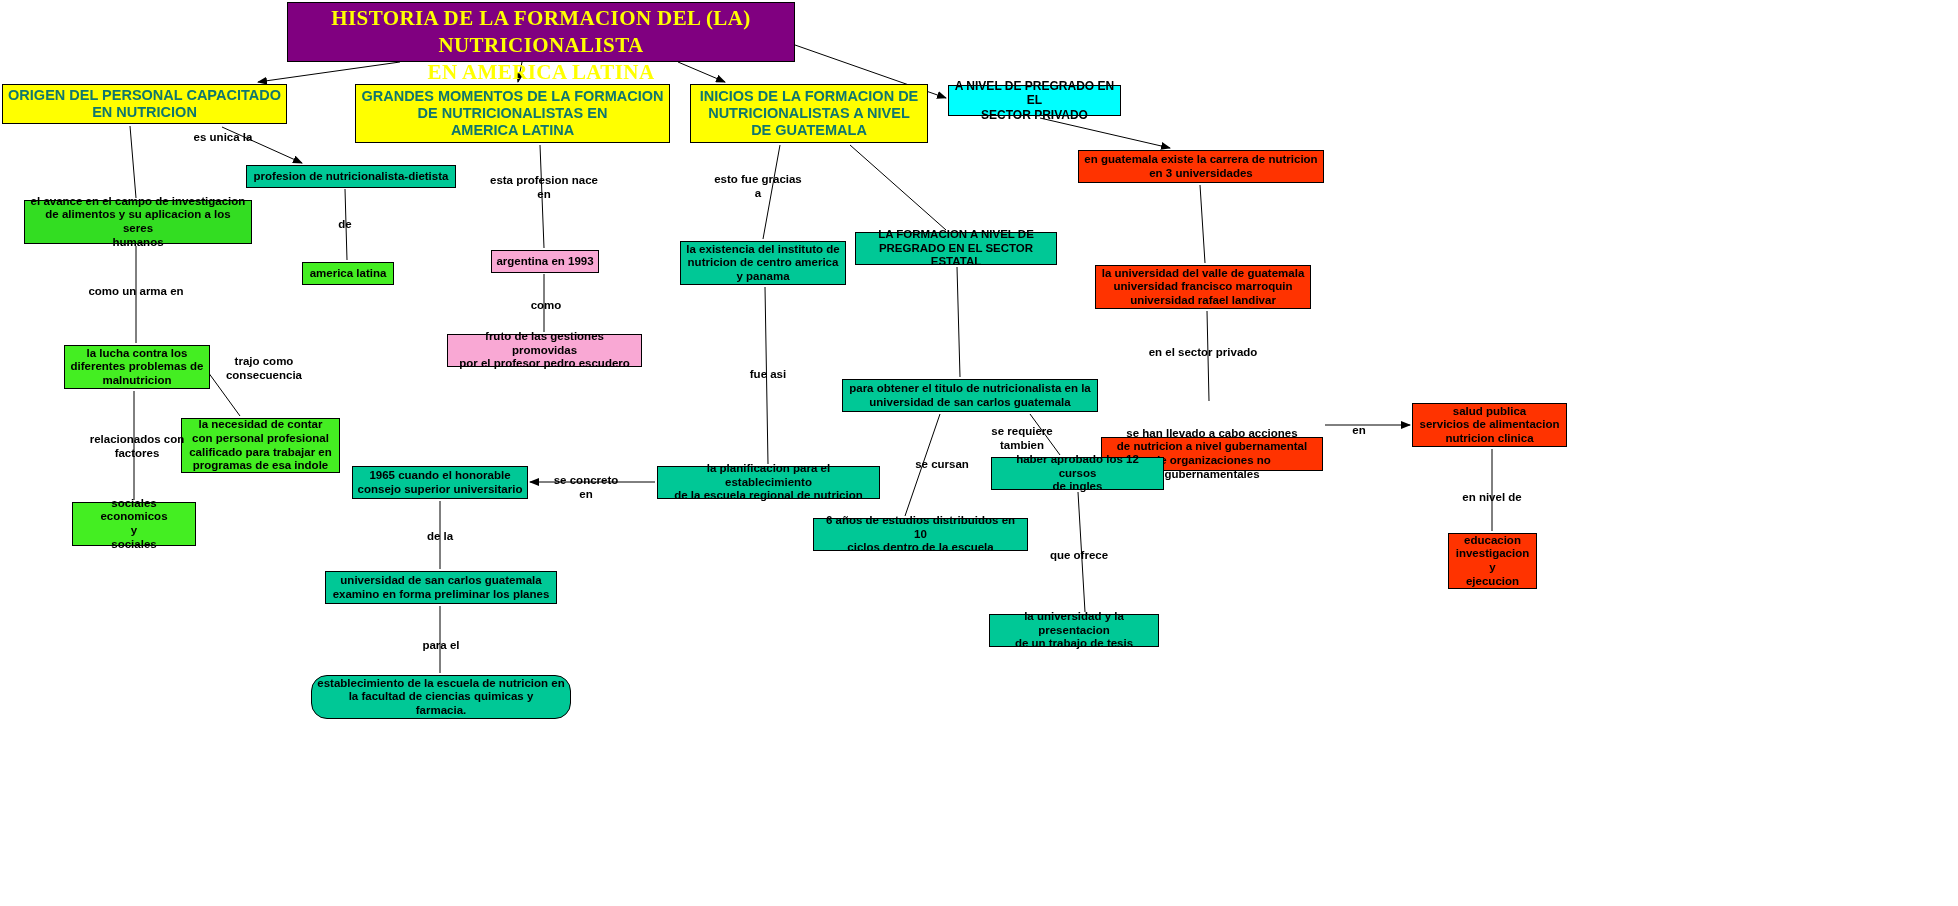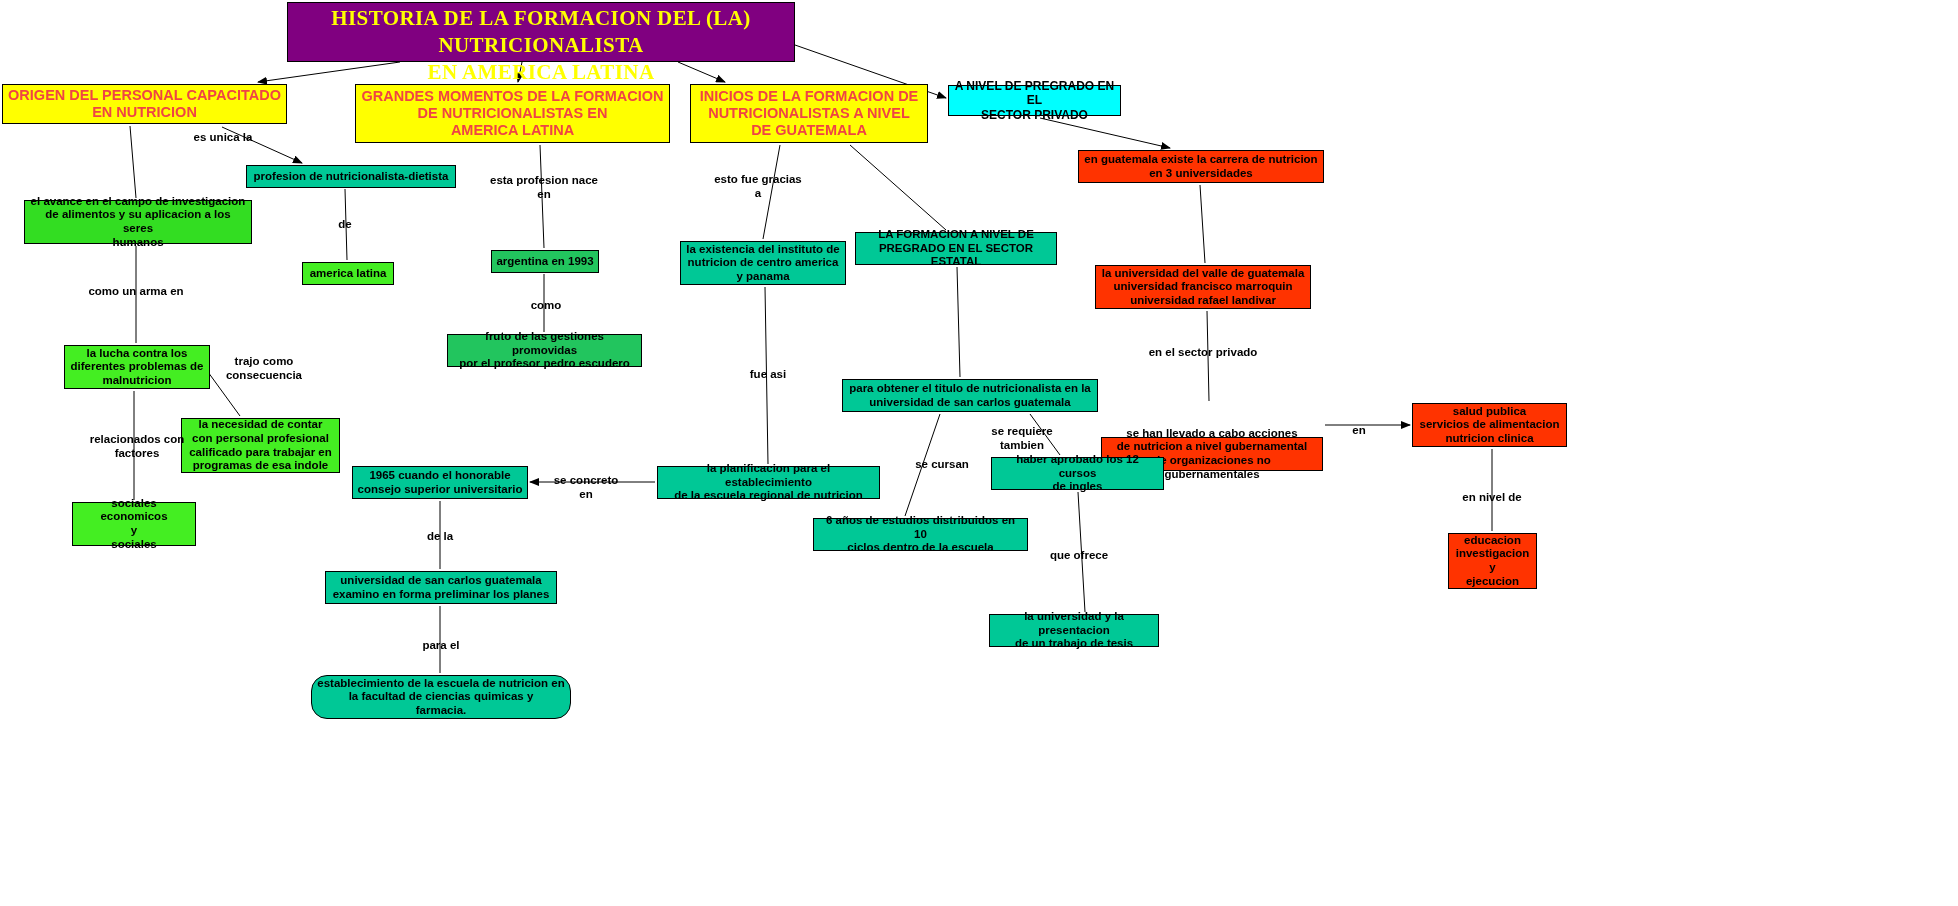--- a/index.html
+++ b/index.html
@@ -40,21 +40,21 @@
   .title-node {
     background: #800080;
     color: #ffff00;
     font-family: "Liberation Serif", serif;
     font-size: 21px;
     letter-spacing: 0.4px;
     line-height: 1.28;
   }
   .yellow {
     background: #ffff00;
-    color: #ef4444;
+    color: #0f766e;
     font-size: 14.5px;
   }
   .cyan {
     background: #00ffff;
     color: #000000;
     font-size: 12px;
   }
   .green {
     background: #33dd22;
     color: #000000;
@@ -64,21 +64,21 @@
     background: #44ee22;
     color: #000000;
     font-size: 11.5px;
   }
   .teal {
     background: #00c896;
     color: #000000;
     font-size: 11.5px;
   }
   .magenta {
-    background: #22c55e;
+    background: #f9a8d4;
     color: #000000;
     font-size: 11.5px;
   }
   .orange {
     background: #ff3300;
     color: #000000;
     font-size: 11.5px;
   }
   .elabel {
     position: absolute;

